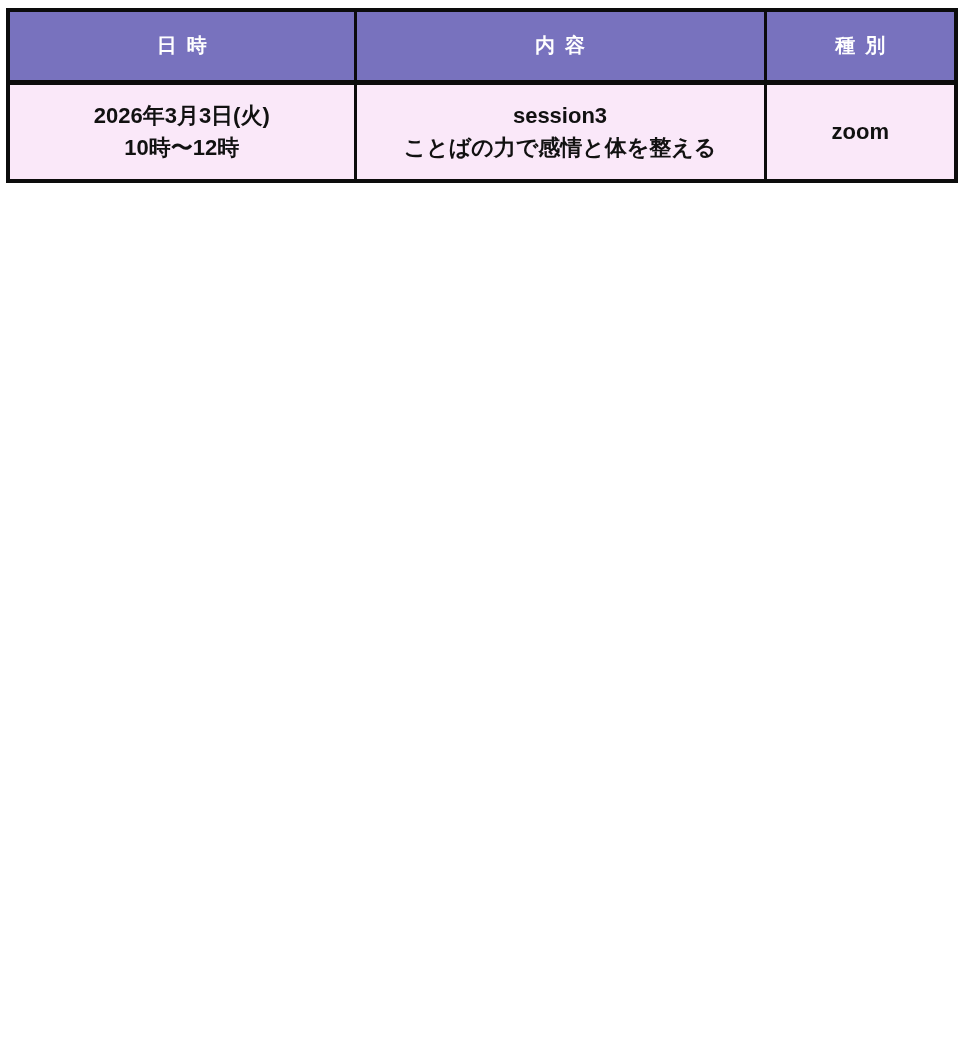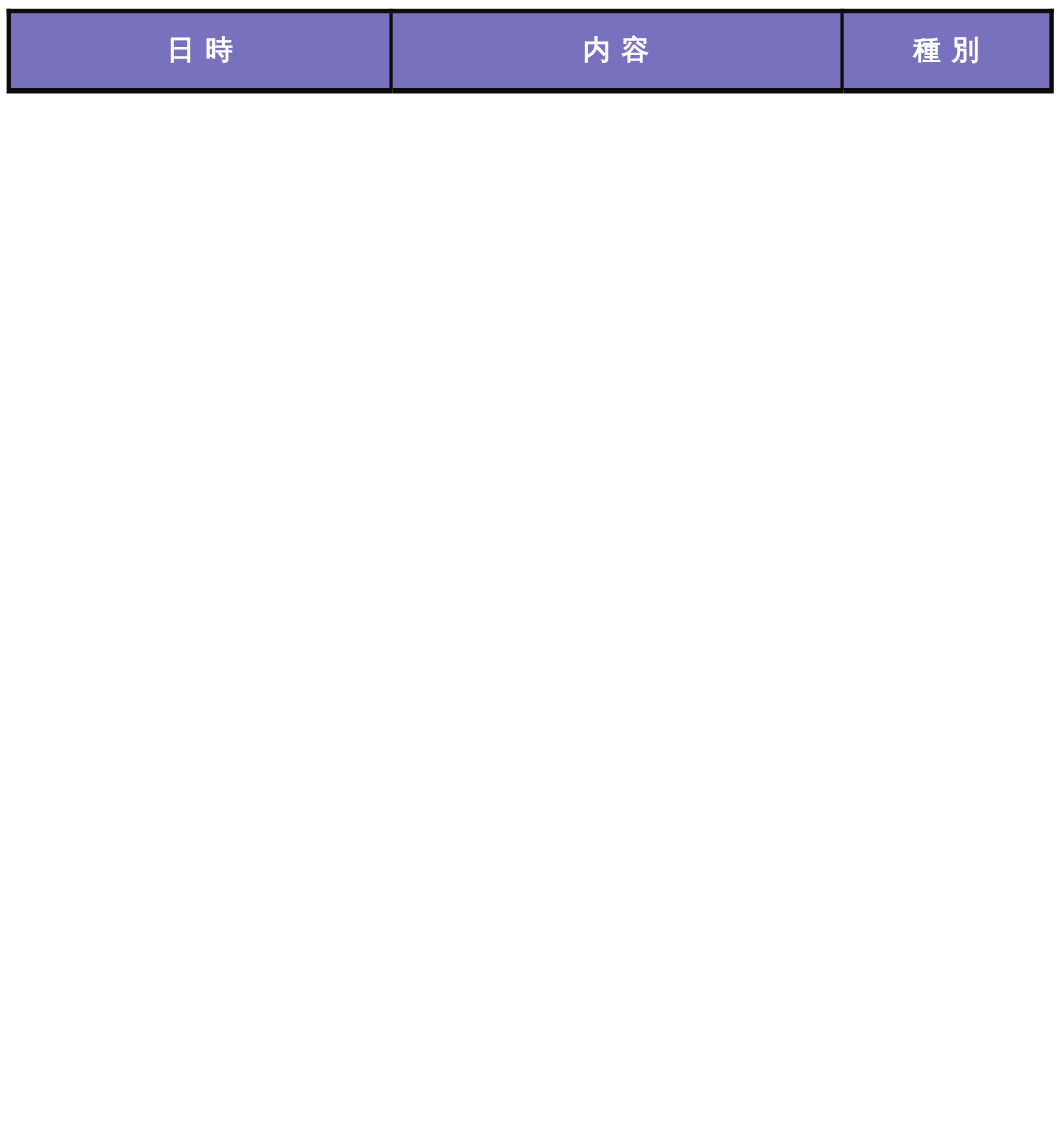--- a/index.html
+++ b/index.html
@@ -32,21 +32,21 @@
   th, td {
     border: 3px solid #0c0c0c;
     text-align: center;
     vertical-align: middle;
     padding: 4px 6px;
     box-sizing: border-box;
   }
   thead th {
     background: #7872BE;
     color: #ffffff;
-    font-size: 25px;
+    font-size: 20px;
     letter-spacing: 10px;
     text-indent: 10px;
     height: 72px;
     border-bottom-width: 5px;
   }
   tbody td {
     font-size: 22px;
     line-height: 1.45;
     white-space: pre-line;
   }
@@ -71,15 +71,22 @@
       <col class="c-type">
     </colgroup>
     <thead>
       <tr>
         <th>日時</th>
         <th>内容</th>
         <th>種別</th>
       </tr>
     </thead>
     <tbody>
+      <tr class="pink h-r3">
+        <td>2026年3月3日(火)
+10時〜12時</td>
+        <td>session3
+ことばの力で感情と体を整える</td>
+        <td>zoom</td>
+      </tr>
     </tbody>
   </table>
 </div>
 
 </body></html>

